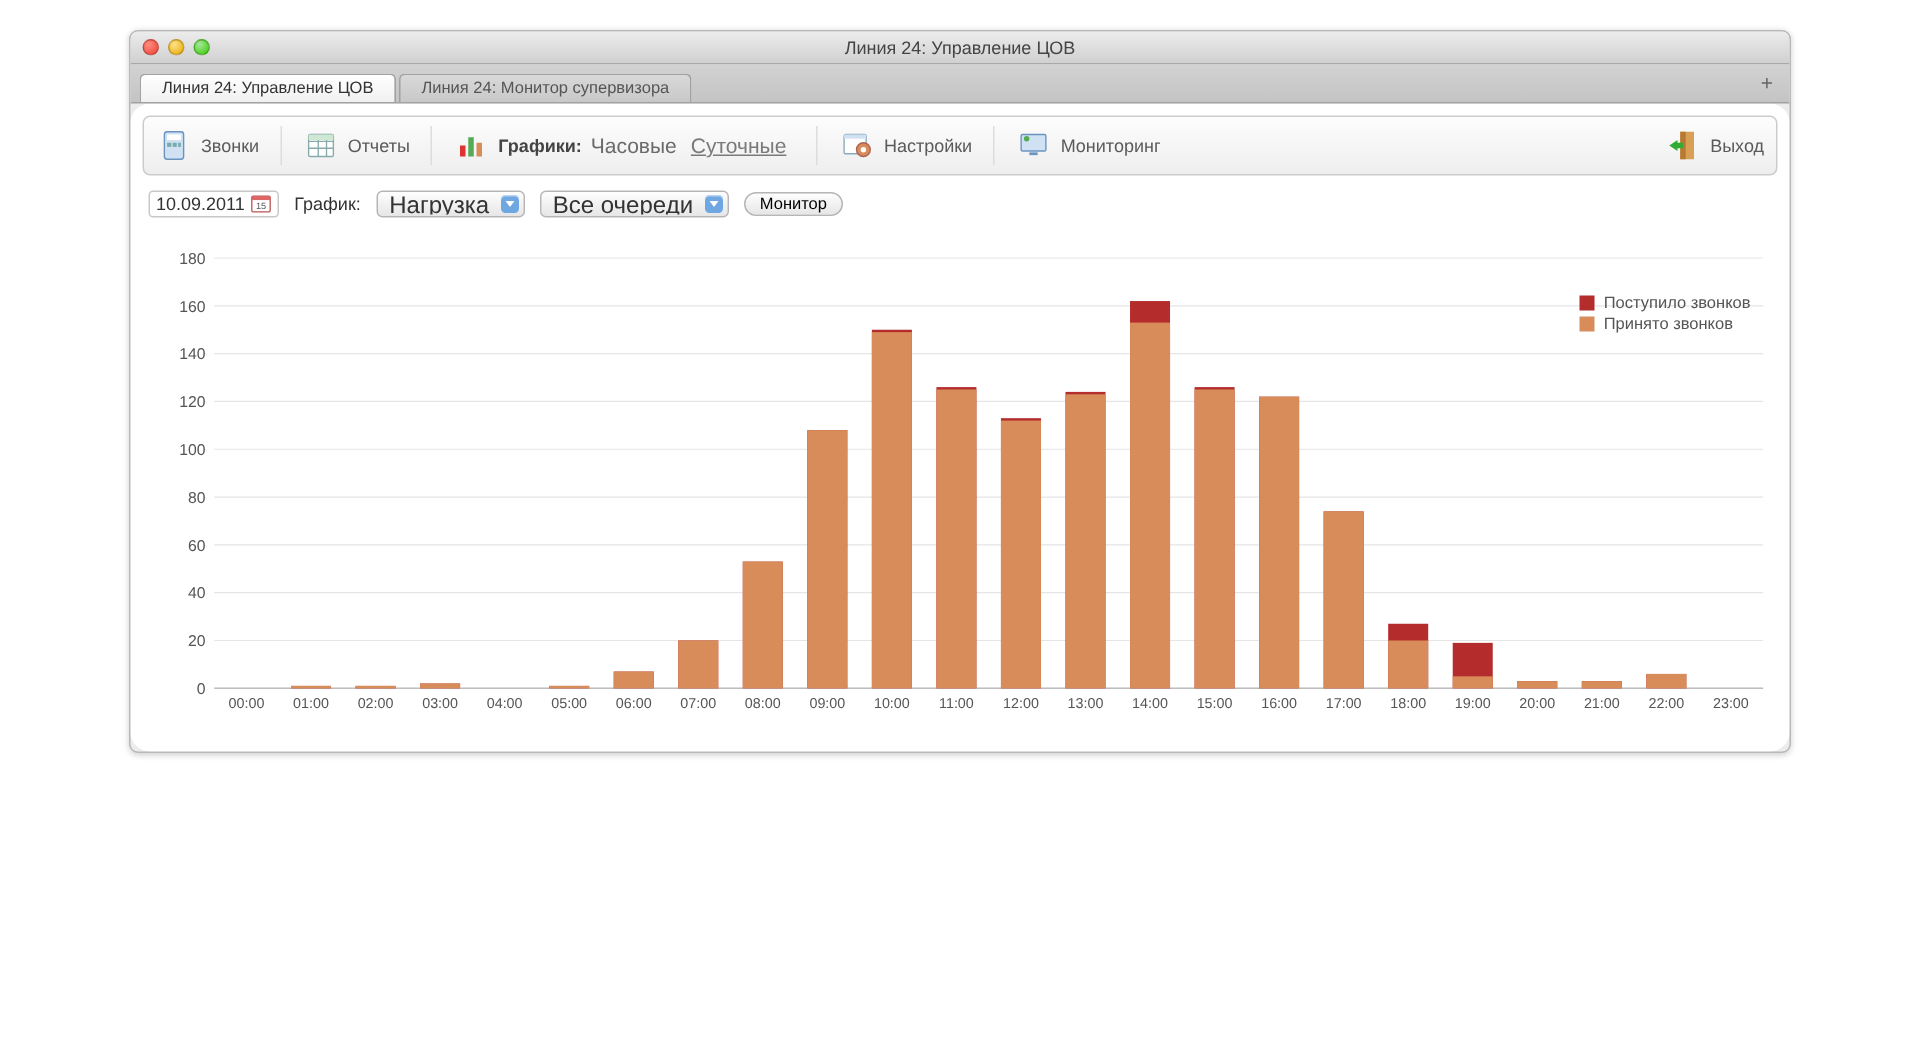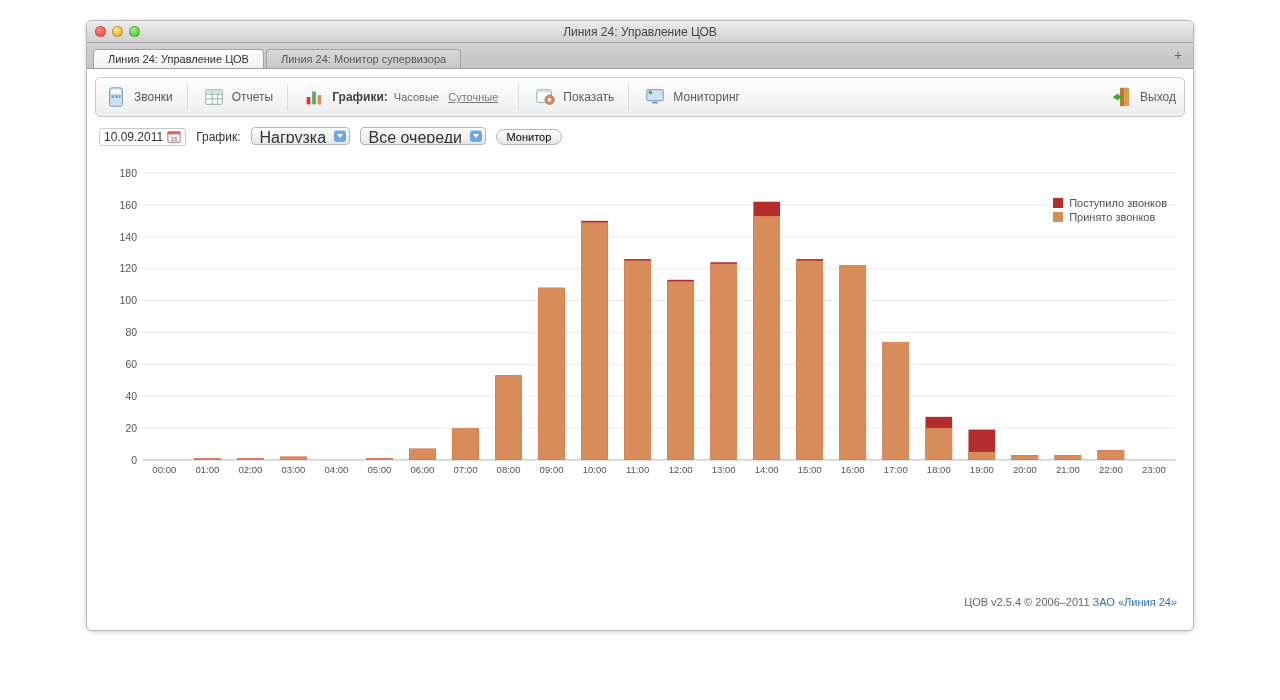--- a/index.html
+++ b/index.html
@@ -62,41 +62,42 @@
   .tab.active { background: linear-gradient(#fff,#f0f0f0); color:#333;}
   .tab-plus{
     position:absolute; right:6px; top:4px;
     width:18px; height:18px; line-height:16px;
     text-align:center; color:#666; cursor:pointer;
     font-size:14px;
   }
   
   .page {
     background:#fff;
-    padding: 8px 8px 18px 8px;
+    padding: 8px 8px 6px 8px;
+    border-radius: 13px;
   }
   
   .toolbar {
     background: linear-gradient(#fdfdfd,#eee);
     border:1px solid #ccc;
     border-radius:5px;
     padding:6px 8px;
     display:flex;
     align-items:center;
     gap:14px;
   }
   .tb-item {
     display:flex; align-items:center; gap:6px;
     color:#5a5a5a; cursor:pointer;
     font-size:12px;
   }
   .tb-sep { width:1px; height:26px; background:#ddd; }
   .tb-item .ico { width:24px; height:24px; display:flex; align-items:center; justify-content:center; }
   .bold { font-weight:bold; color:#444; }
-  .sub-links a { color:#6a6a6a; text-decoration:none; margin-right:6px; font-size:11px;margin-top:15px; }
+  .sub-links a { color:#6a6a6a; text-decoration:none; margin-right:6px; font-size:14px;margin-top:15px; }
   .sub-links a.cur { text-decoration:underline; color:#7a7a7a;}
   .tb-spacer{flex:1;}
   
   .filters {
     display:flex; align-items:center; gap:10px;
     padding: 10px 4px 4px 4px;
     font-size:12px;
   }
   .date-box {
     display:flex; align-items:center; gap:4px;
@@ -226,21 +227,21 @@
       <div class="tb-sep"></div>
       <div class="tb-item">
         <span class="ico">
           <svg width="22" height="22" viewBox="0 0 24 24">
               <rect x="3" y="4" width="16" height="14" rx="1" fill="#fff" stroke="#8ab"></rect>
               <rect x="3" y="4" width="16" height="3" fill="#cfe1f3"></rect>
               <circle cx="17" cy="15" r="5" fill="#d88c5a" stroke="#a65"></circle>
               <circle cx="17" cy="15" r="2" fill="#fff"></circle>
             </svg>
         </span>
-        <span>Показать</span>
+        <span>Настройки</span>
       </div>
       <div class="tb-sep"></div>
       <div class="tb-item">
         <span class="ico">
           <svg width="22" height="22" viewBox="0 0 24 24">
               <rect x="3" y="4" width="18" height="12" rx="1" fill="#cfe1f3" stroke="#6b93c0"></rect>
               <rect x="9" y="17" width="6" height="2" fill="#6b93c0"></rect>
               <circle cx="7" cy="7" r="2" fill="#5a5"></circle>
             </svg>
         </span>
@@ -377,19 +378,15 @@
           <rect x="1003.55" y="305" width="27.9" height="5" fill="#b42c2c"></rect>
           <rect x="1003.55" y="305" width="27.9" height="5" fill="#d88c5a"></rect>
           <text x="1017.5" y="324" text-anchor="middle" font-size="10" fill="#555">21:00</text>
           <rect x="1048.55" y="300" width="27.9" height="10" fill="#b42c2c"></rect>
           <rect x="1048.55" y="300" width="27.9" height="10" fill="#d88c5a"></rect>
           <text x="1062.5" y="324" text-anchor="middle" font-size="10" fill="#555">22:00</text>
           <text x="1107.5" y="324" text-anchor="middle" font-size="10" fill="#555">23:00</text>
         </svg>
     </div>
 
-    <div class="footer">
-      <span>ЦОВ v2.5.4 © 2006–2011 </span>
-      <a href="#">ЗАО «Линия 24»</a>
-    </div>
 
   </div>
 </div>
 
 </body></html>

